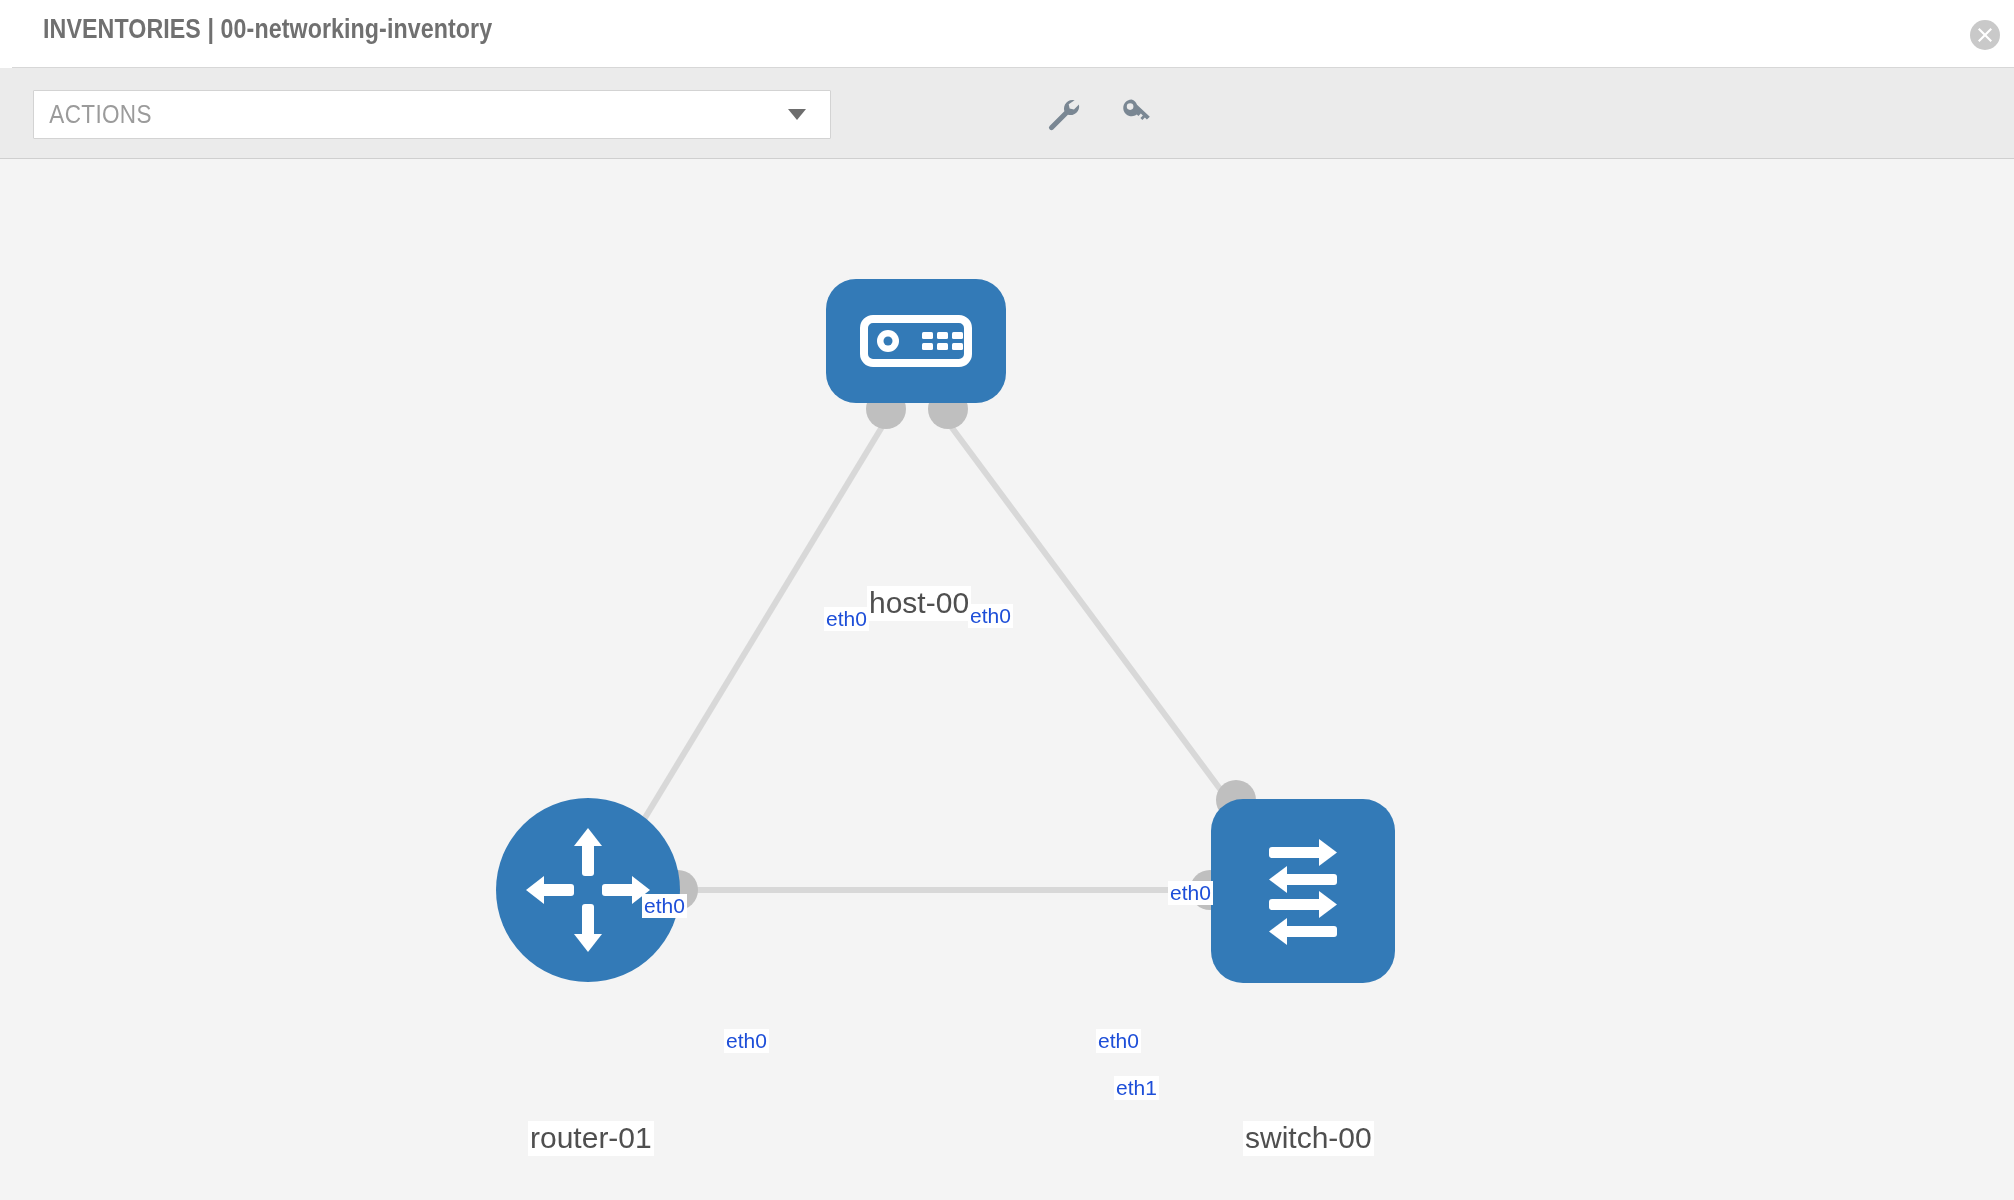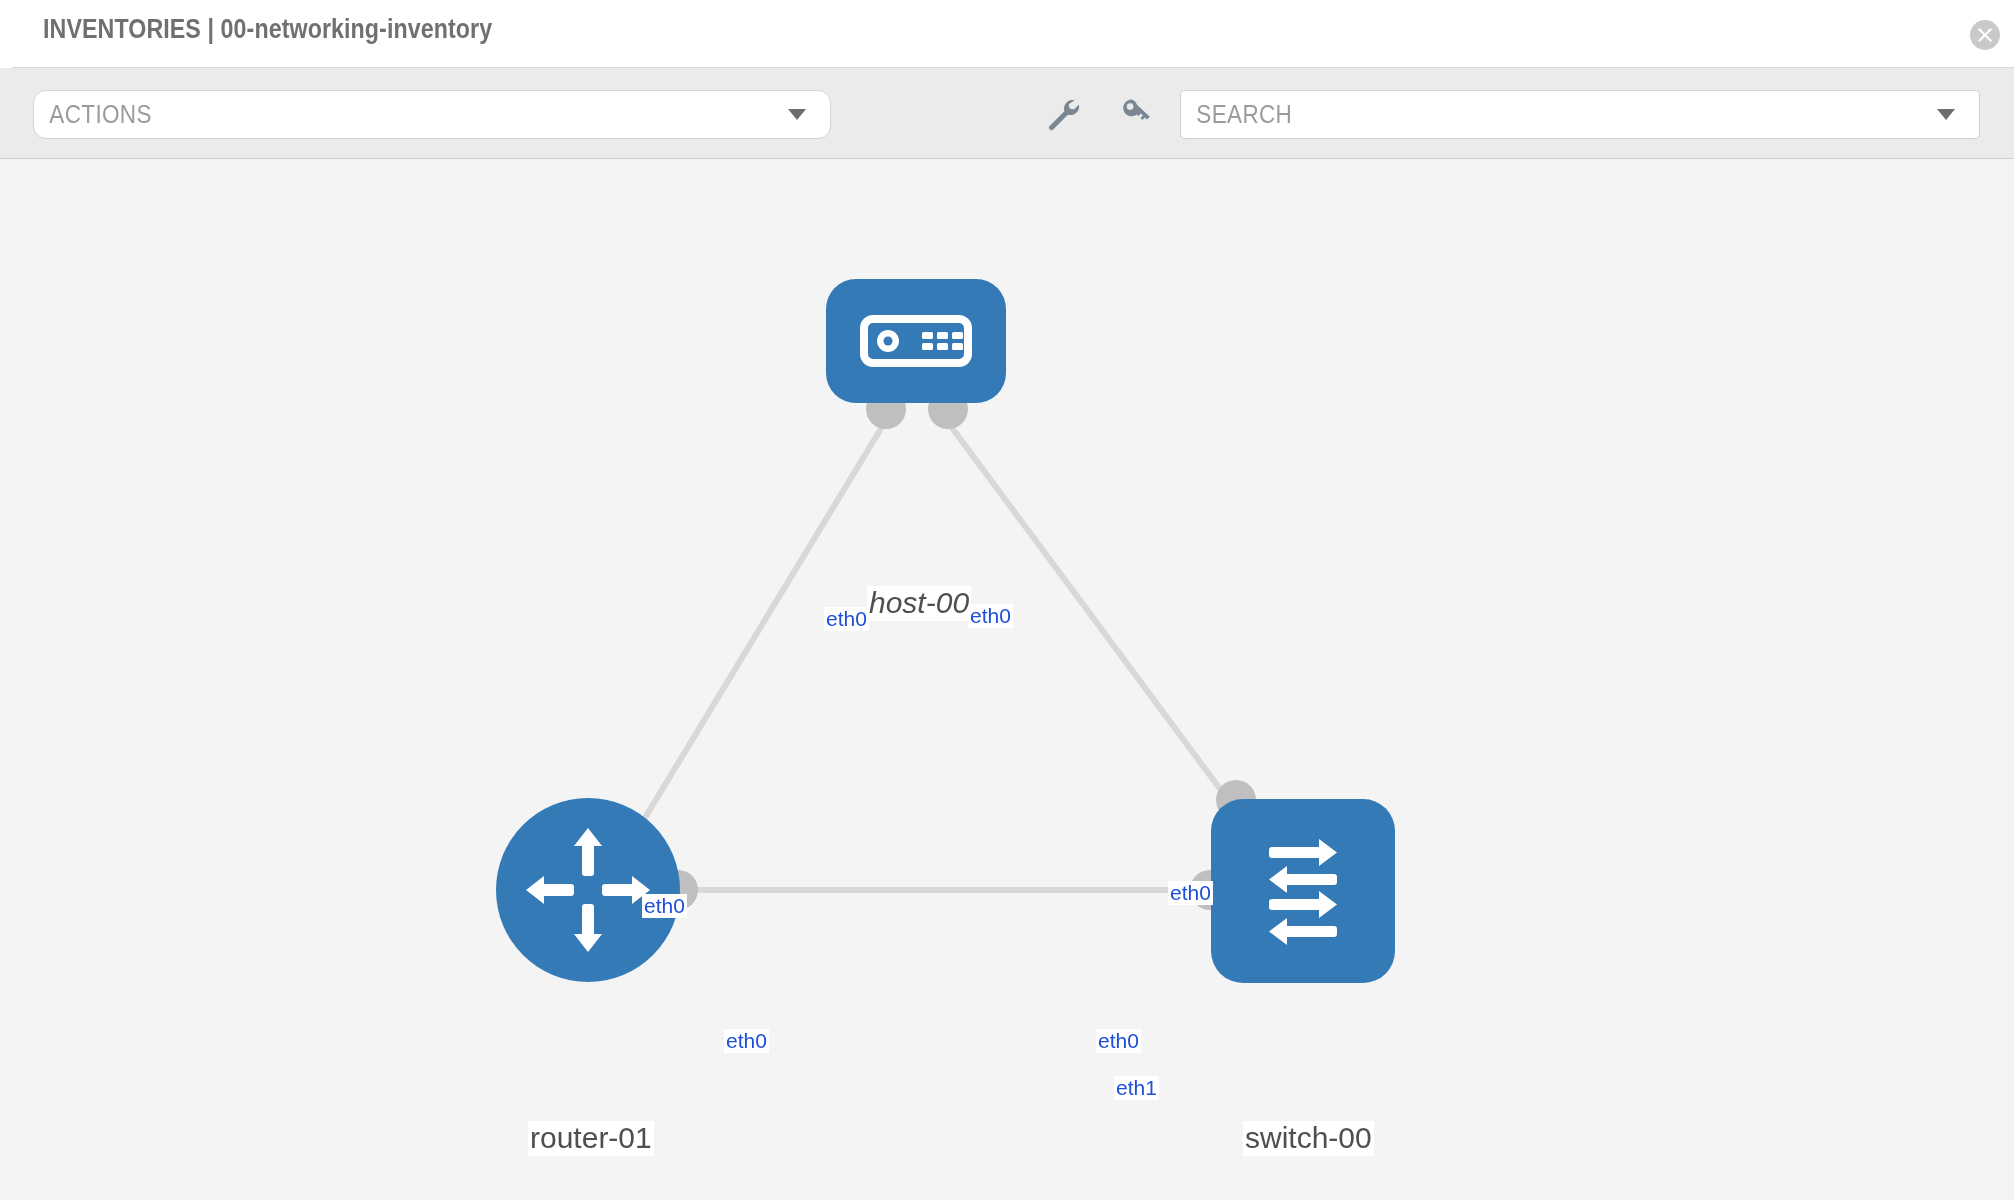--- a/index.html
+++ b/index.html
@@ -63,21 +63,21 @@
     height: 91px;
     background: #ebebeb;
     border-bottom: 1px solid #cfcfcf;
   }
   .actions-select {
     position: absolute;
     left: 33px; top: 22px;
     width: 798px; height: 49px;
     background: #ffffff;
     border: 1px solid #d3d3d3;
-    border-radius: 13px;
+    border-radius: 1px;
     display: flex;
     align-items: center;
     cursor: pointer;
   }
   .actions-select .sel-label {
     font-family: "Liberation Sans Narrow", "Liberation Sans", sans-serif;
     font-size: 25px;
     color: #9b9b9b;
     padding-left: 17px;
     letter-spacing: 0.4px;
@@ -185,24 +185,20 @@
 
     <div class="tool-icons">
       <svg class="tool-icon" width="38" height="38" viewBox="0 0 24 24">
         <path d="M20.3 4.5a5.6 5.6 0 0 0-6.6 7.1L4.2 21.1a1.6 1.6 0 0 0 0 2.2l.1.1a1.6 1.6 0 0 0 2.2 0l9.5-9.5a5.6 5.6 0 0 0 7.1-6.6l-3.2 3.2-2.8-.6-.6-2.8z" transform="translate(-1.2,-1.8) scale(0.98)" fill="#7a8793"></path>
       </svg>
       <svg class="tool-icon" width="38" height="38" viewBox="0 0 24 24">
         <path d="M8.6 2.2a5.3 5.3 0 1 0 3.3 9.45l1.0 1.0 1.55-1.55 1.25 1.25-1.55 1.55 1.25 1.25 1.55-1.55 1.3 1.3 1.85-1.85L12 5.6A5.3 5.3 0 0 0 8.6 2.2zm-.95 2.4a2.1 2.1 0 1 1 0 4.2 2.1 2.1 0 0 1 0-4.2z" fill="#7a8793"></path>
       </svg>
     </div>
 
-    <div class="search-box">
-      <span class="search-placeholder">SEARCH</span>
-      <span class="caret"></span>
-    </div>
   </div>
 
   <div class="canvas">
 
     <svg class="topology-svg" viewBox="0 0 2014 1041">
 
       <defs>
 
         <g id="glyph-router">
           <g fill="#ffffff">
@@ -292,20 +288,20 @@
 
     <span class="iface-label" style="left:642px; top:735px;">eth0</span>
 
     <span class="iface-label" style="left:1168px; top:722px;">eth0</span>
 
     <span class="iface-label" style="left:724px; top:870px;">eth0</span>
 
     <span class="iface-label" style="left:1096px; top:870px;">eth0</span>
     <span class="iface-label" style="left:1114px; top:870px;margin-top:47px;">eth1</span>
 
-    <span class="node-label" style="left:867px; top:427px;font-style:italic;">host-00</span>
+    <span class="node-label" style="left:867px; top:427px;">host-00</span>
 
     <span class="node-label" style="left:528px; top:962px;">router-01</span>
 
     <span class="node-label" style="left:1243px; top:962px;">switch-00</span>
 
   </div>
 </div>
 
 </body></html>

